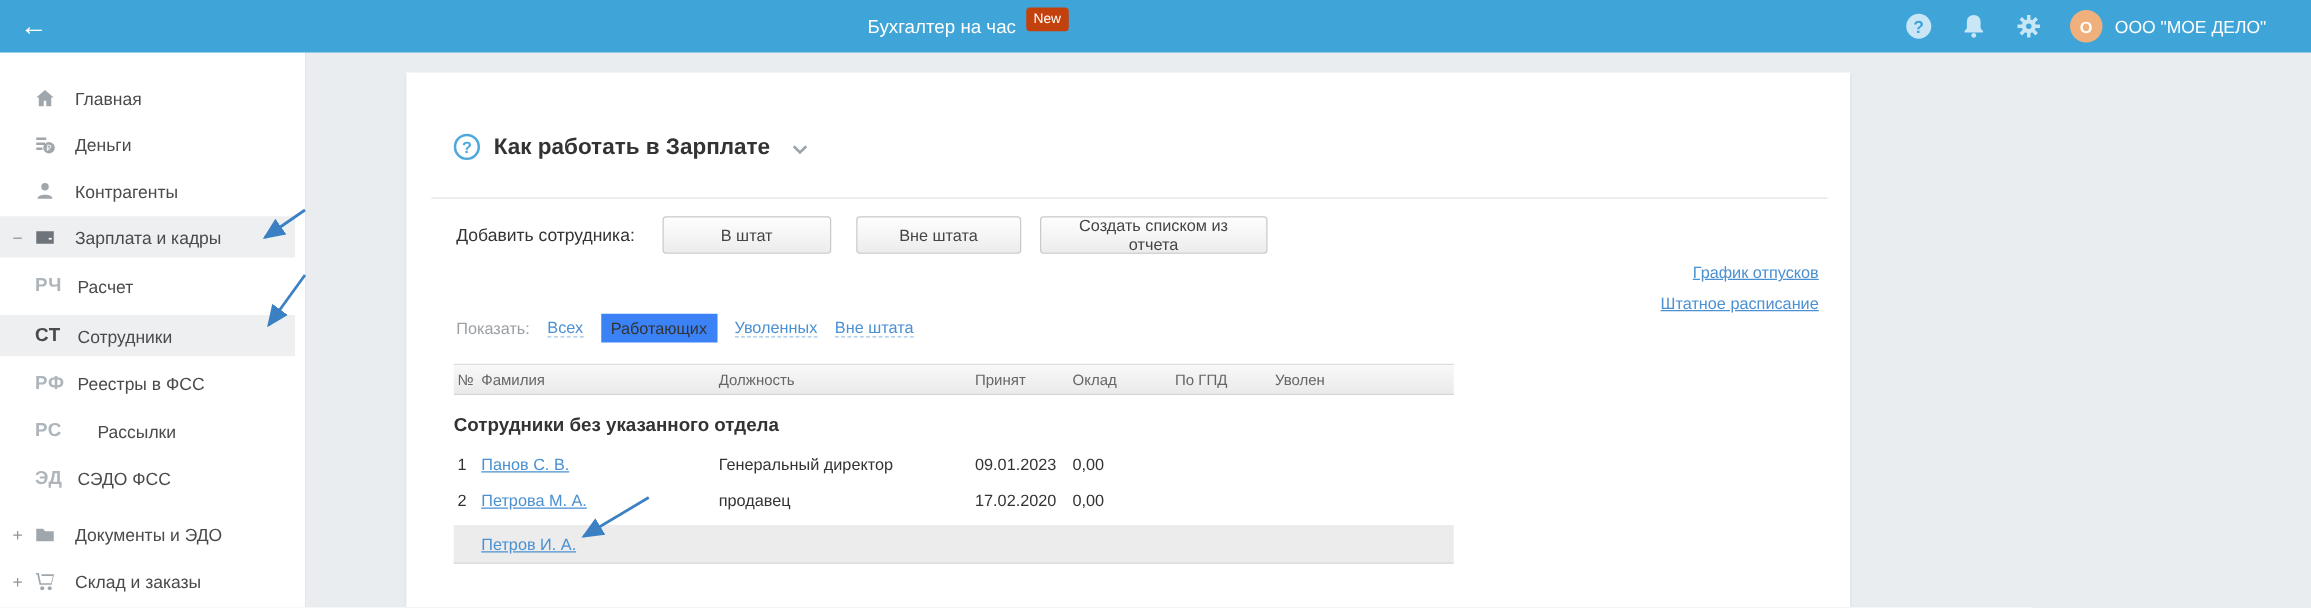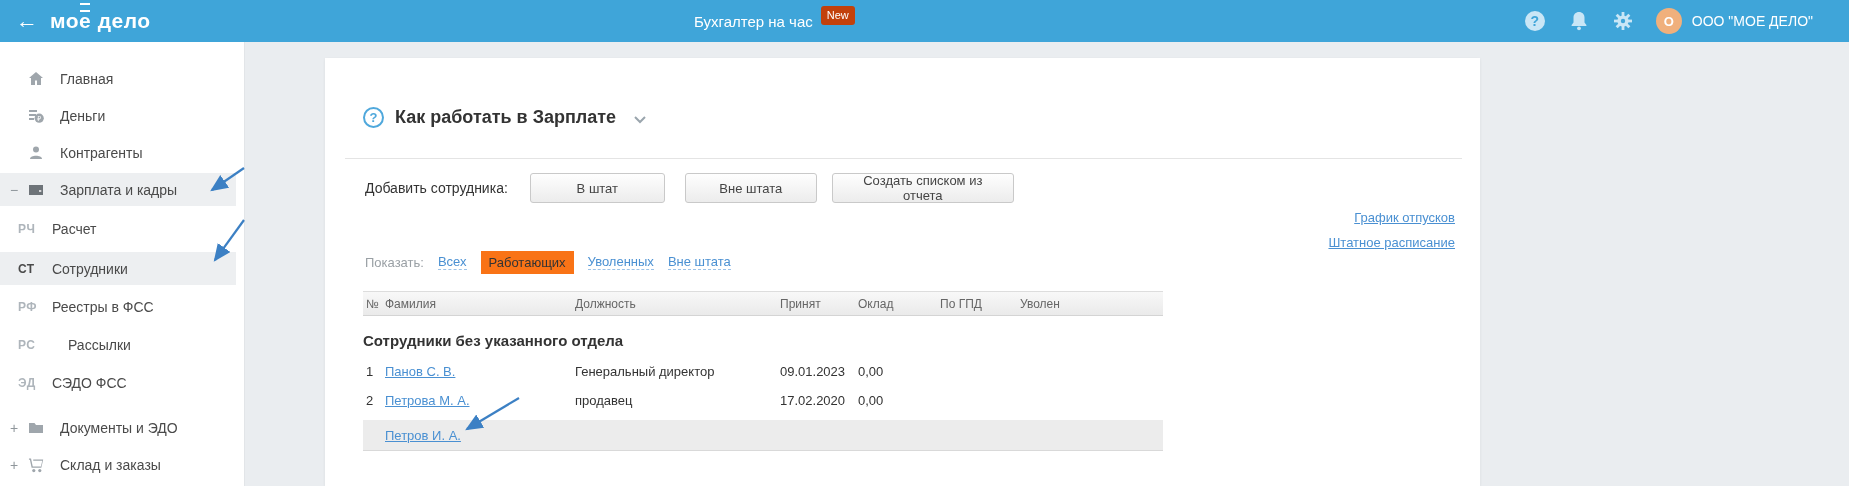--- a/index.html
+++ b/index.html
@@ -21,21 +21,21 @@
   .company-name { font-size:14px; color:#fff; }
 
   
   .sidebar { position:absolute; left:0; top:42px; width:245px; bottom:0; background:#fff; border-right:1px solid #E2E5E8; z-index:4; }
   .nav-row { position:absolute; left:0; right:8px; display:flex; align-items:center; padding-left:10px; cursor:pointer; }
   .nav-row.active { background:#EDEFF1; }
   .expand { width:18px; color:#8F969B; font-size:14px; flex:0 0 18px; }
   .nav-icon { width:16px; height:16px; flex:0 0 16px; margin-right:16px; }
   .nav-icon svg { display:block; }
   .nav-label { font-size:14px; color:#4A4A4A; white-space:nowrap; }
-  .sub-prefix { margin-left:8px; width:34px; flex:0 0 34px; font-size:12px; font-weight:bold; color:#AEB5BB; letter-spacing:.5px; }
+  .sub-prefix { margin-left:18px; width:34px; flex:0 0 34px; font-size:15px; font-weight:bold; color:#AEB5BB; letter-spacing:.5px; }
   .sub-prefix.active { color:#4A4A4A; }
 
   
   .panel { position:absolute; left:325px; top:58px; width:1155px; height:428px; background:#fff; box-shadow:0 1px 3px rgba(0,0,0,.07); z-index:3; }
   .title-row { position:absolute; left:38px; top:44px; height:30px; display:flex; align-items:center; gap:11px; cursor:pointer; }
   .help-circle { width:21px; height:21px; border-radius:50%; border:2px solid #4FA8DC; color:#4FA8DC; font-weight:bold; font-size:13px; display:flex; align-items:center; justify-content:center; }
   .page-title { font-size:18px; font-weight:bold; color:#333; }
   .title-chev { margin-left:7px; margin-top:5px; }
   .divider { position:absolute; left:20px; right:18px; top:100px; border-top:1px solid #E4E4E4; }
 
@@ -46,21 +46,21 @@
   .btn-2 { width:132px; margin-right:15px; }
   .btn-3 { width:182px; padding:0 14px; }
 
   .side-link { position:absolute; right:25px; font-size:13px; color:#4A90D2; text-decoration:underline; cursor:pointer; white-space:nowrap; }
   .side-link.a { top:152px; }
   .side-link.b { top:177px; }
 
   .filter-row { position:absolute; left:40px; top:193px; height:22px; display:flex; align-items:center; gap:14px; font-size:13px; }
   .filter-label { color:#9AA0A5; }
   .filter-link { color:#4A90D2; border-bottom:1px dashed #9CC3E8; cursor:pointer; }
-  .filter-selected { background:#f97316; color:#333; padding:4px 8px; cursor:pointer; }
+  .filter-selected { background:#3b82f6; color:#333; padding:4px 8px; cursor:pointer; }
 
   .emp-table { position:absolute; left:38px; top:233px; width:800px; }
   .t-grid { display:grid; grid-template-columns:22px 190px 205px 78px 82px 80px 1fr; align-items:center; }
   .t-head { height:25px; background:linear-gradient(#F8F8F8,#EAEAEA); border-top:1px solid #DDDDDD; border-bottom:1px solid #D4D4D4; font-size:12px; color:#666; }
   .t-head span:first-child { padding-left:3px; }
   .group-title { margin-top:15px; height:20px; line-height:20px; font-size:15px; font-weight:bold; color:#333; }
   .t-row { height:29px; font-size:13px; color:#333; }
   .t-row.first { margin-top:6px; }
   .t-row.highlight { height:31px; margin-top:5px; background:#ECECEC; border-bottom:1px solid #D9D9D9; }
   .name-link { color:#4A90D2; text-decoration:underline; cursor:pointer; }
@@ -68,21 +68,20 @@
 
   .annot { position:absolute; z-index:9; pointer-events:none; }
 </style>
 </head>
 <body>
 
 <div class="stage">
 
   <header class="topbar">
     <div class="back-arrow">←</div>
-    <div class="logo"><span>мо</span><span class="logo-e">е</span>&nbsp;<span>дело</span></div>
 
     <div class="promo">
       <span>Бухгалтер на час</span>
       <span class="promo-badge">New</span>
     </div>
 
     <div class="top-right">
       <div class="tool-btn">
         <span class="help-top">?</span>
       </div>

